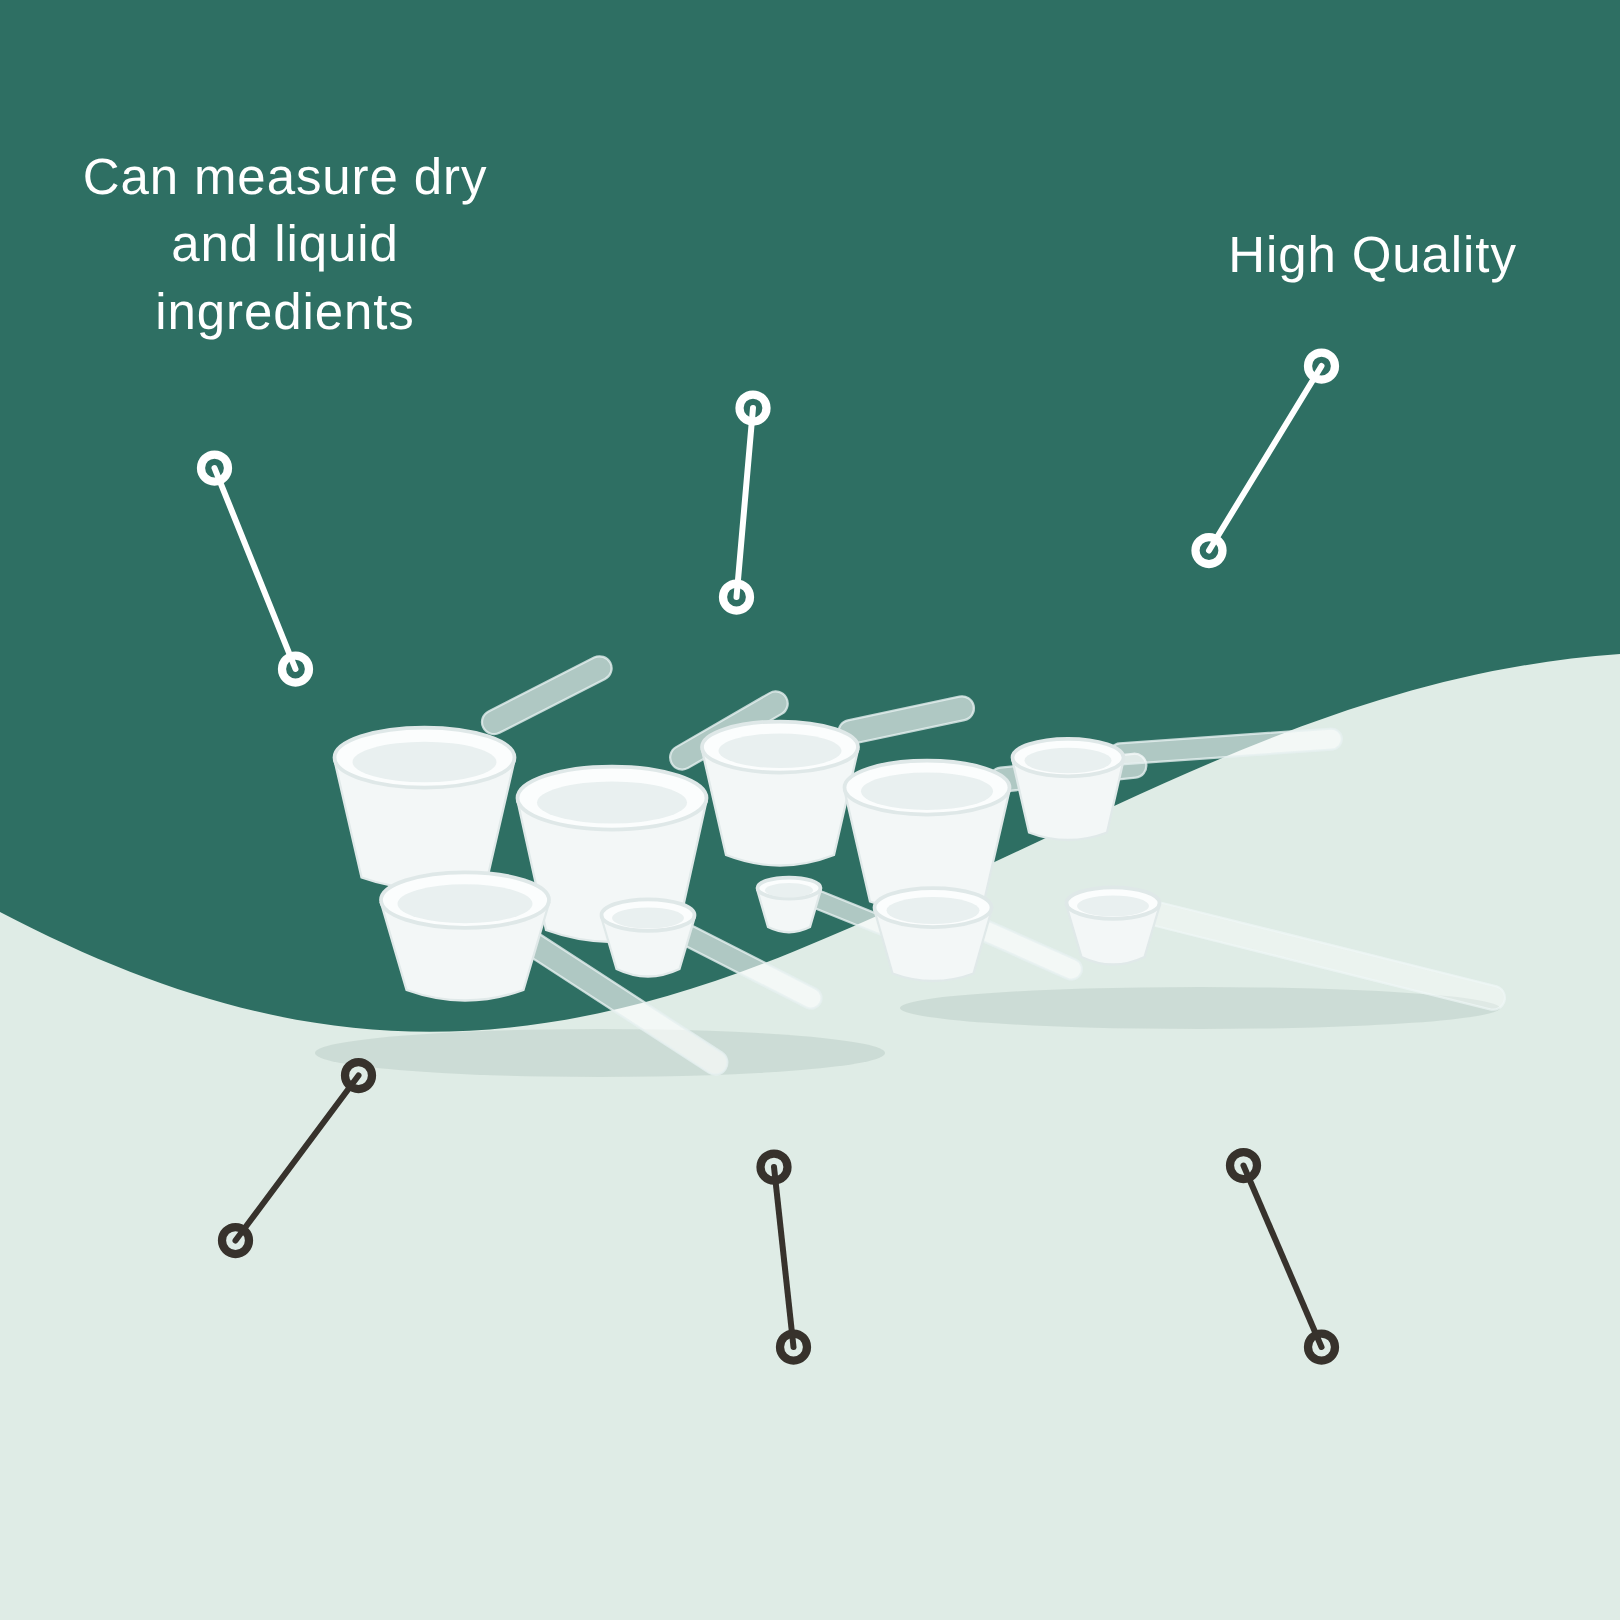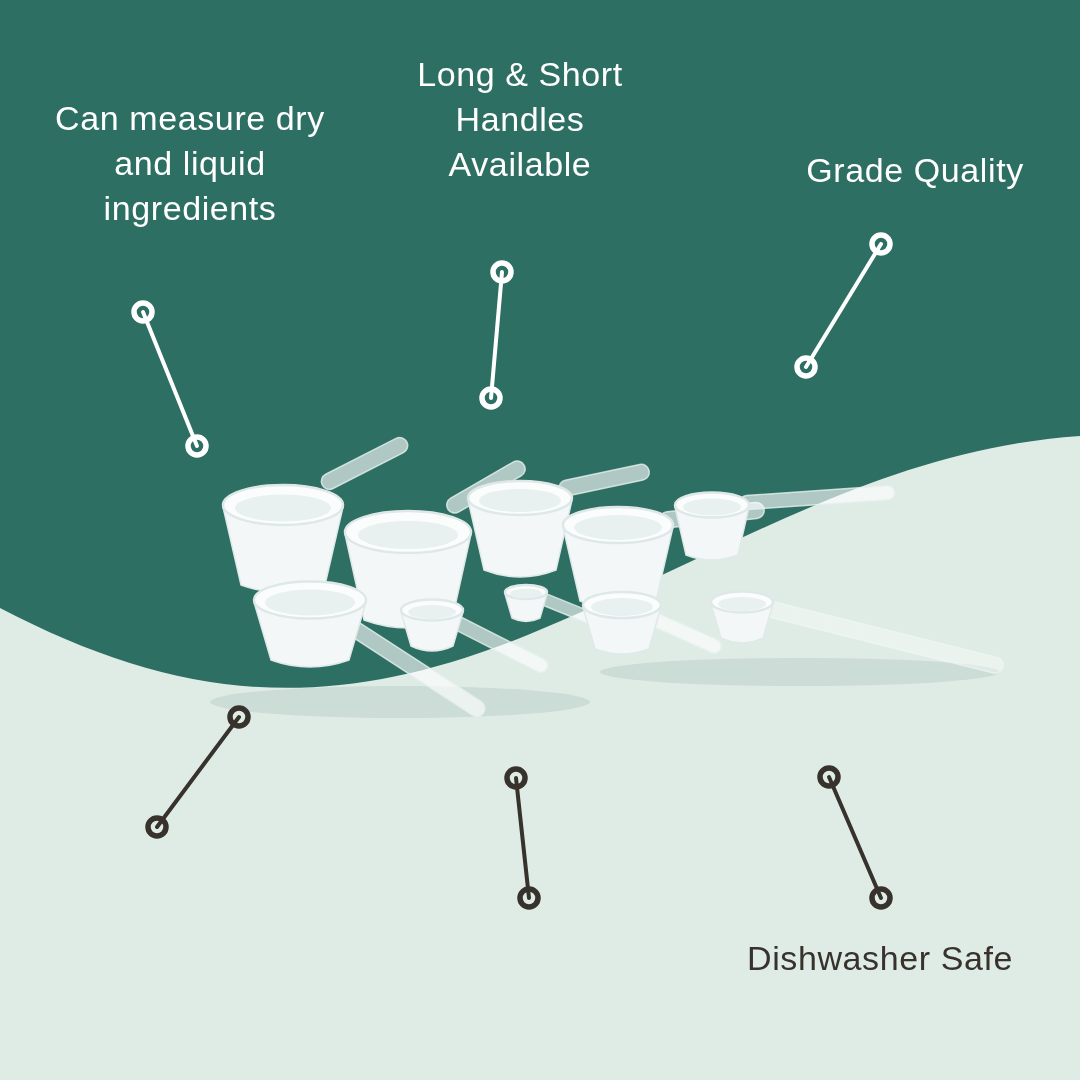--- a/index.html
+++ b/index.html
@@ -200,23 +200,19 @@
       <line class="lead darkline" x1="829" y1="777" x2="881" y2="898"></line>
       <circle class="dot darkline" cx="829" cy="777" r="9"></circle>
       <circle class="dot darkline" cx="881" cy="898" r="9"></circle>
     </g>
   </svg>
 
   <div class="callout light" style="left:0px; top:96px; width:350px;padding-left:30px;">Can measure dry
 and liquid
 ingredients</div>
 
-  <div class="callout light" style="left:350px; top:52px; width:340px;">Long &amp; Short
-Handles
-Available</div>
-
-  <div class="callout light" style="left:770px; top:148px; width:290px;">Grade Quality</div>
-
-
-
-  <div class="callout dark" style="left:720px; top:936px; width:320px;">Dishwasher Safe</div>
+
+  <div class="callout light" style="left:770px; top:148px; width:290px;">High Quality</div>
+
+
+
 
 </div>
 
 </body></html>

